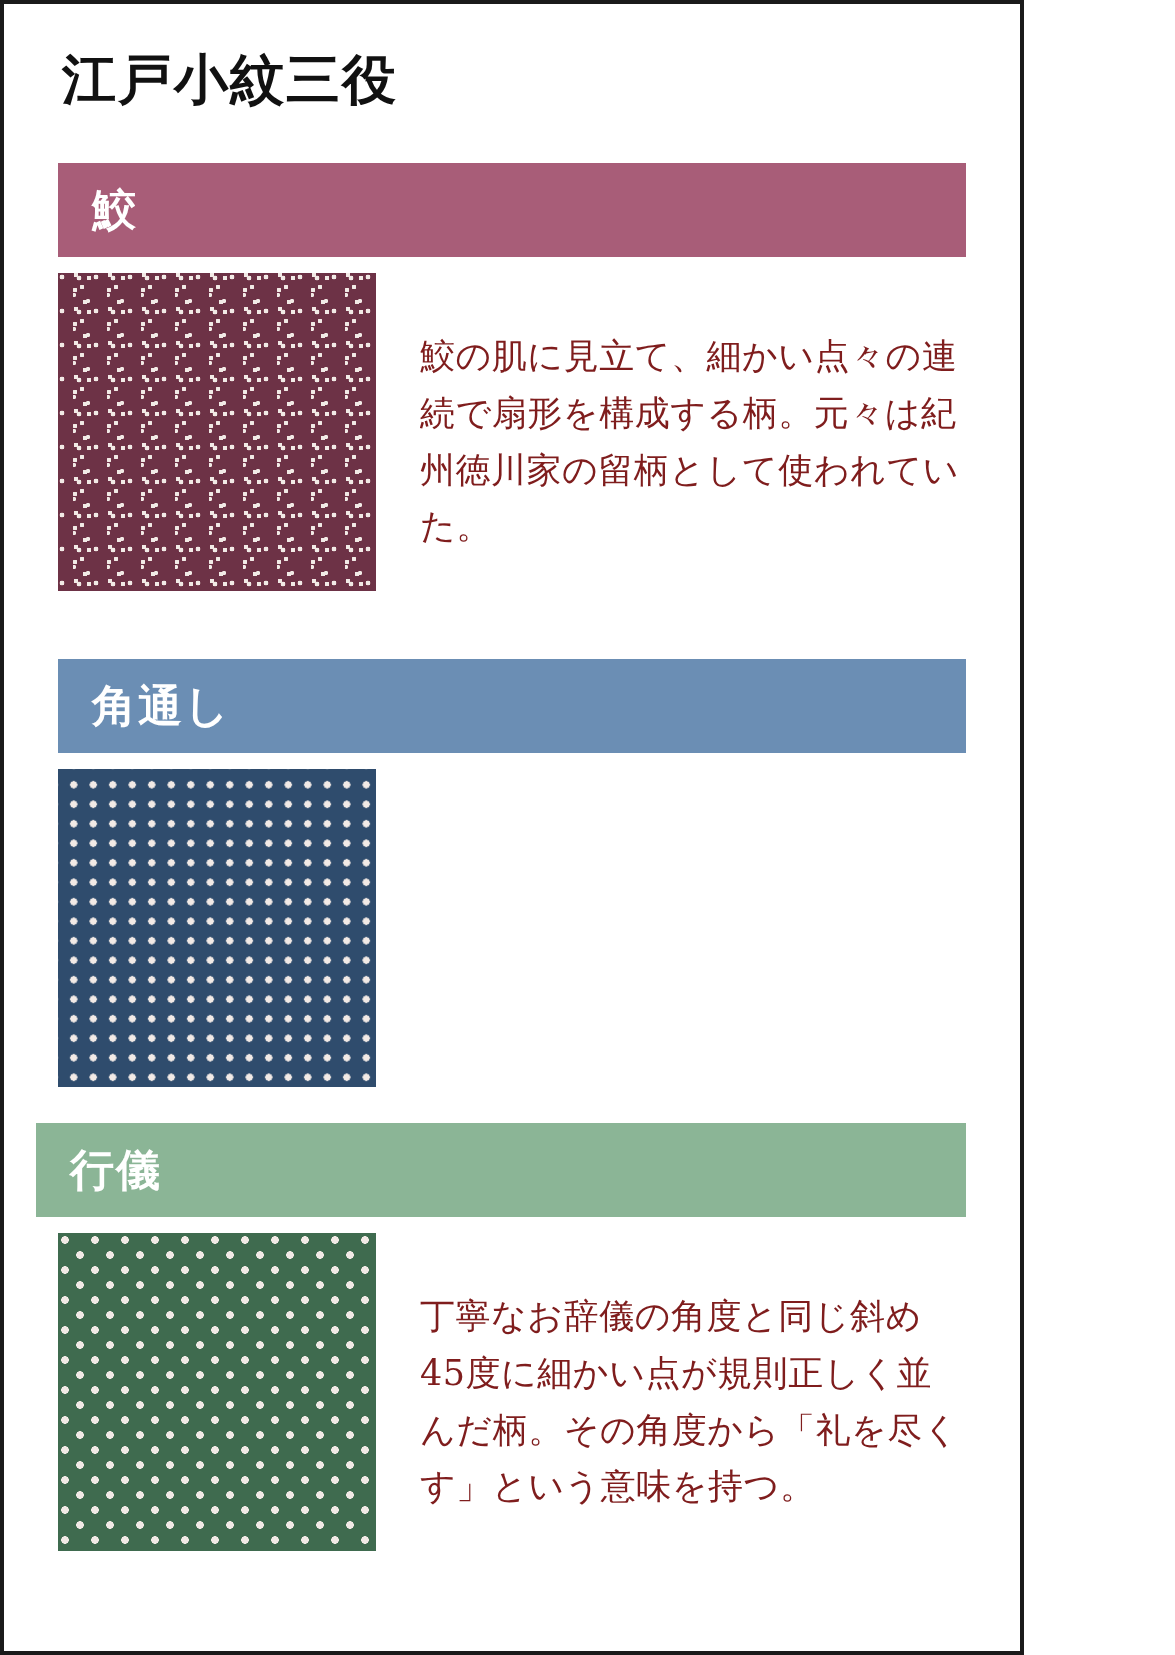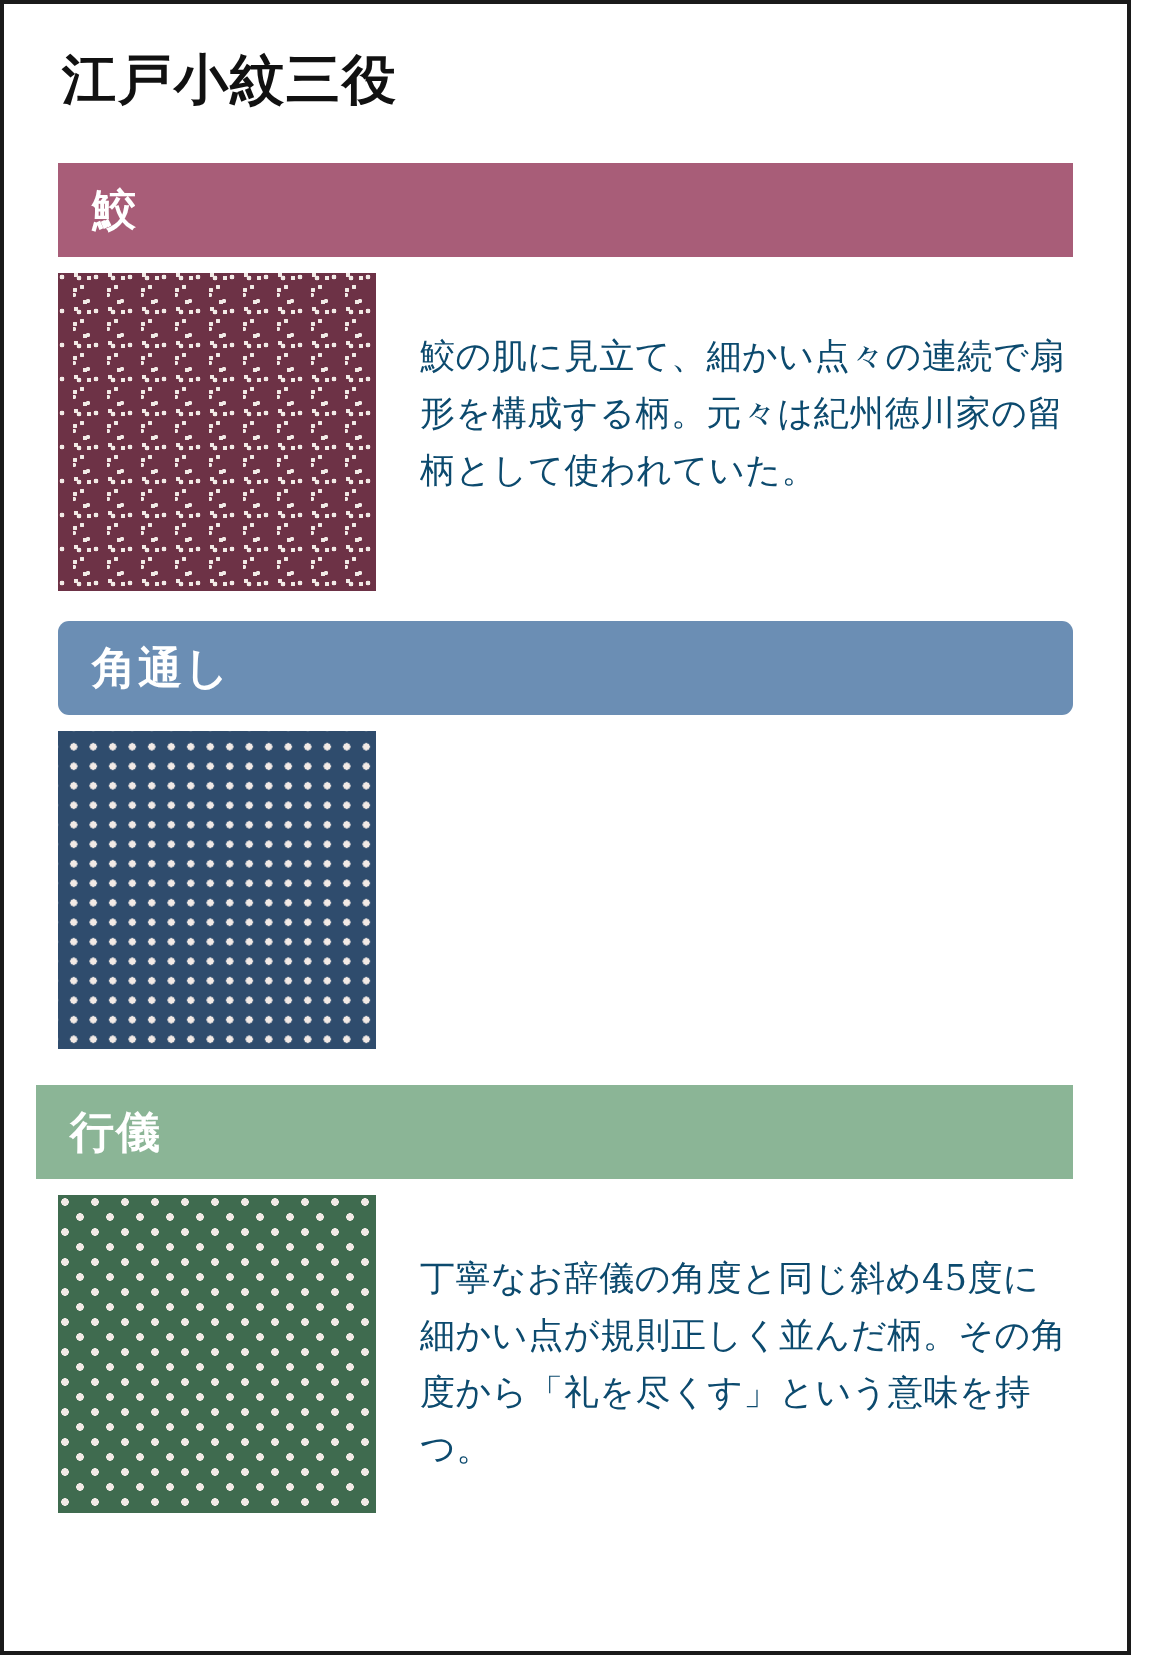--- a/index.html
+++ b/index.html
@@ -9,21 +9,21 @@
   }
   body {
     width: 1175px;
     height: 1655px;
     font-family: "Liberation Sans", sans-serif;
     color: #1a1a1a;
     overflow: hidden;
   }
   .page {
     position: relative;
-    width: 1131px;
+    width: 1024px;
     height: 1655px;
     box-sizing: border-box;
     border: 4px solid #1a1a1a;
     background: #ffffff;
   }
   .page-title {
     font-family: "DejaVu Sans", sans-serif;
     font-weight: bold;
     font-size: 54px;
     line-height: 1.1;
@@ -58,29 +58,29 @@
   .swatch {
     width: 318px;
     height: 318px;
     flex: 0 0 318px;
   }
   .desc {
     flex: 1 1 auto;
     font-family: "DejaVu Serif", serif;
     font-size: 35px;
     line-height: 1.62;
-    color: #0c4a6e;
+    color: #7f1d1d;
     padding-left: 44px;
     padding-top: 20px;
     letter-spacing: 0.5px;
   }
 
   
   #section-0 .section-header { margin-top: 54px; }
-  #section-1 .section-header { margin-top: 30px; border-radius: 11px; }
+  #section-1 .section-header { margin-top: 68px; }
   #section-2 .section-header { margin-top: 36px; }
 
   
   .sw-same {
     background-color: #6d3246;
     background-image:
       radial-gradient(circle at 4px 4px, #f2eae6 2.3px, rgba(242,234,230,0) 2.6px),
       radial-gradient(circle at 12px 10px, #f2eae6 2.1px, rgba(242,234,230,0) 2.4px),
       radial-gradient(circle at 20px 3px, #f2eae6 2.2px, rgba(242,234,230,0) 2.5px),
       radial-gradient(circle at 27px 13px, #f2eae6 2.0px, rgba(242,234,230,0) 2.3px),

